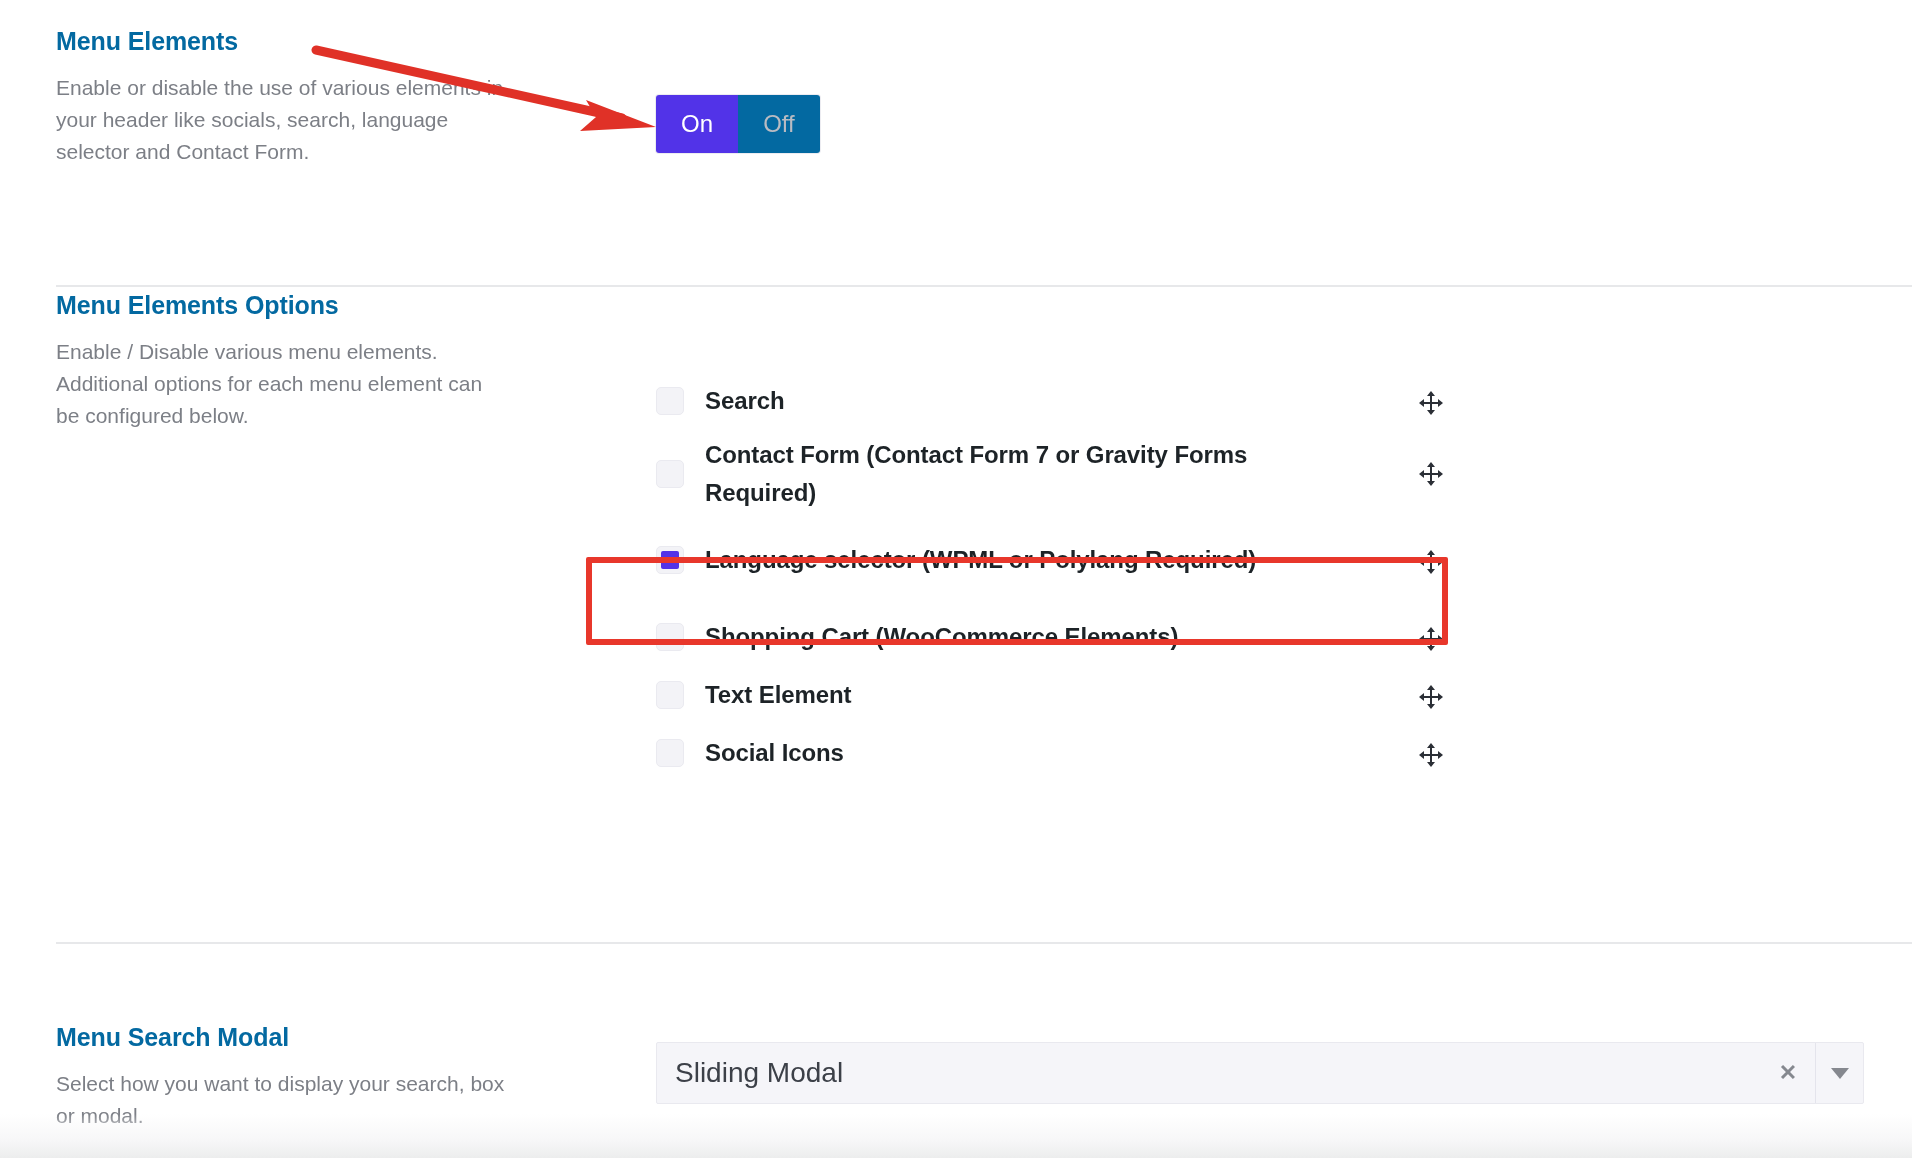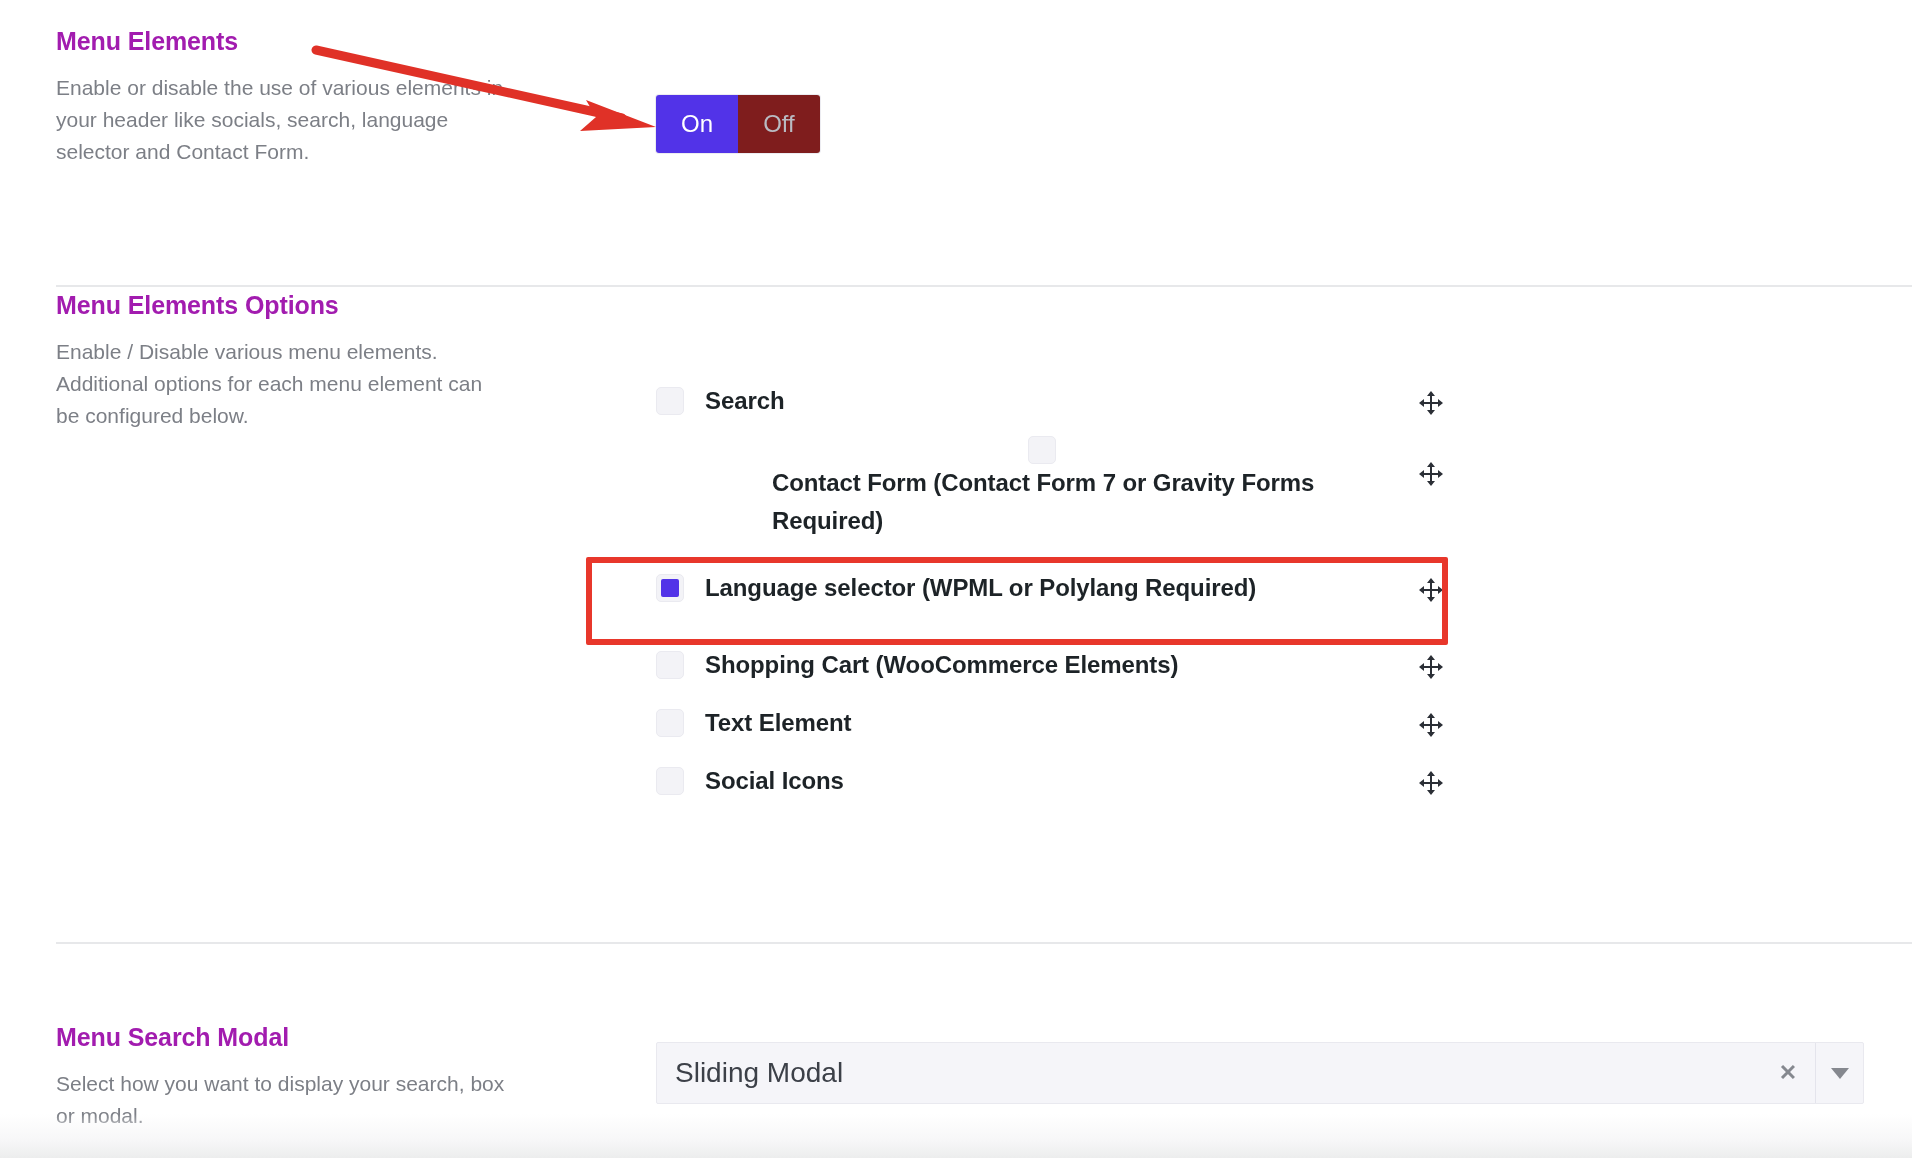--- a/index.html
+++ b/index.html
@@ -29,21 +29,21 @@
   }
   .desc-col {
     width: 600px;
     padding-left: 56px;
     padding-right: 24px;
     flex: 0 0 600px;
   }
   .section-title {
     font-size: 25px;
     font-weight: bold;
-    color: #a21caf;
+    color: #0369a1;
     letter-spacing: -0.1px;
     line-height: 1.2;
   }
   .section-desc {
     margin-top: 16px;
     font-size: 21px;
     line-height: 32px;
     color: #7c7f86;
     max-width: 452px;
   }
@@ -81,21 +81,21 @@
     font-size: 24px;
     font-weight: normal;
     cursor: pointer;
     user-select: none;
   }
   .toggle-opt.is-on {
     background: #5233e8;
     color: #ffffff;
   }
   .toggle-opt.is-off {
-    background: #7f1d1d;
+    background: #0369a1;
     color: #b9bbc2;
   }
 
   
   .options-list {
     position: absolute;
     left: 656px;
     top: 372px;
     width: 800px;
   }
@@ -270,21 +270,21 @@
       <span class="option-label">Search</span>
       <span class="drag-handle">
         <svg width="26" height="26" viewBox="0 0 26 26" aria-hidden="true">
           <g fill="#2b2f36">
             <path d="M13 1 L17 6 L14 6 L14 12 L20 12 L20 9 L25 13 L20 17 L20 14 L14 14 L14 20 L17 20 L13 25 L9 20 L12 20 L12 14 L6 14 L6 17 L1 13 L6 9 L6 12 L12 12 L12 6 L9 6 Z"></path>
           </g>
         </svg>
       </span>
     </div>
 
-    <div class="option-row" style="min-height:84px;flex-direction:column;">
+    <div class="option-row" style="min-height:84px;">
       <span class="cbx-wrap">
         <span class="cbx"></span>
       </span>
       <span class="option-label">Contact Form (Contact Form 7 or Gravity Forms Required)</span>
       <span class="drag-handle" style="top:27px;">
         <svg width="26" height="26" viewBox="0 0 26 26" aria-hidden="true">
           <path fill="#2b2f36" d="M13 1 L17 6 L14 6 L14 12 L20 12 L20 9 L25 13 L20 17 L20 14 L14 14 L14 20 L17 20 L13 25 L9 20 L12 20 L12 14 L6 14 L6 17 L1 13 L6 9 L6 12 L12 12 L12 6 L9 6 Z"></path>
         </svg>
       </span>
     </div>

